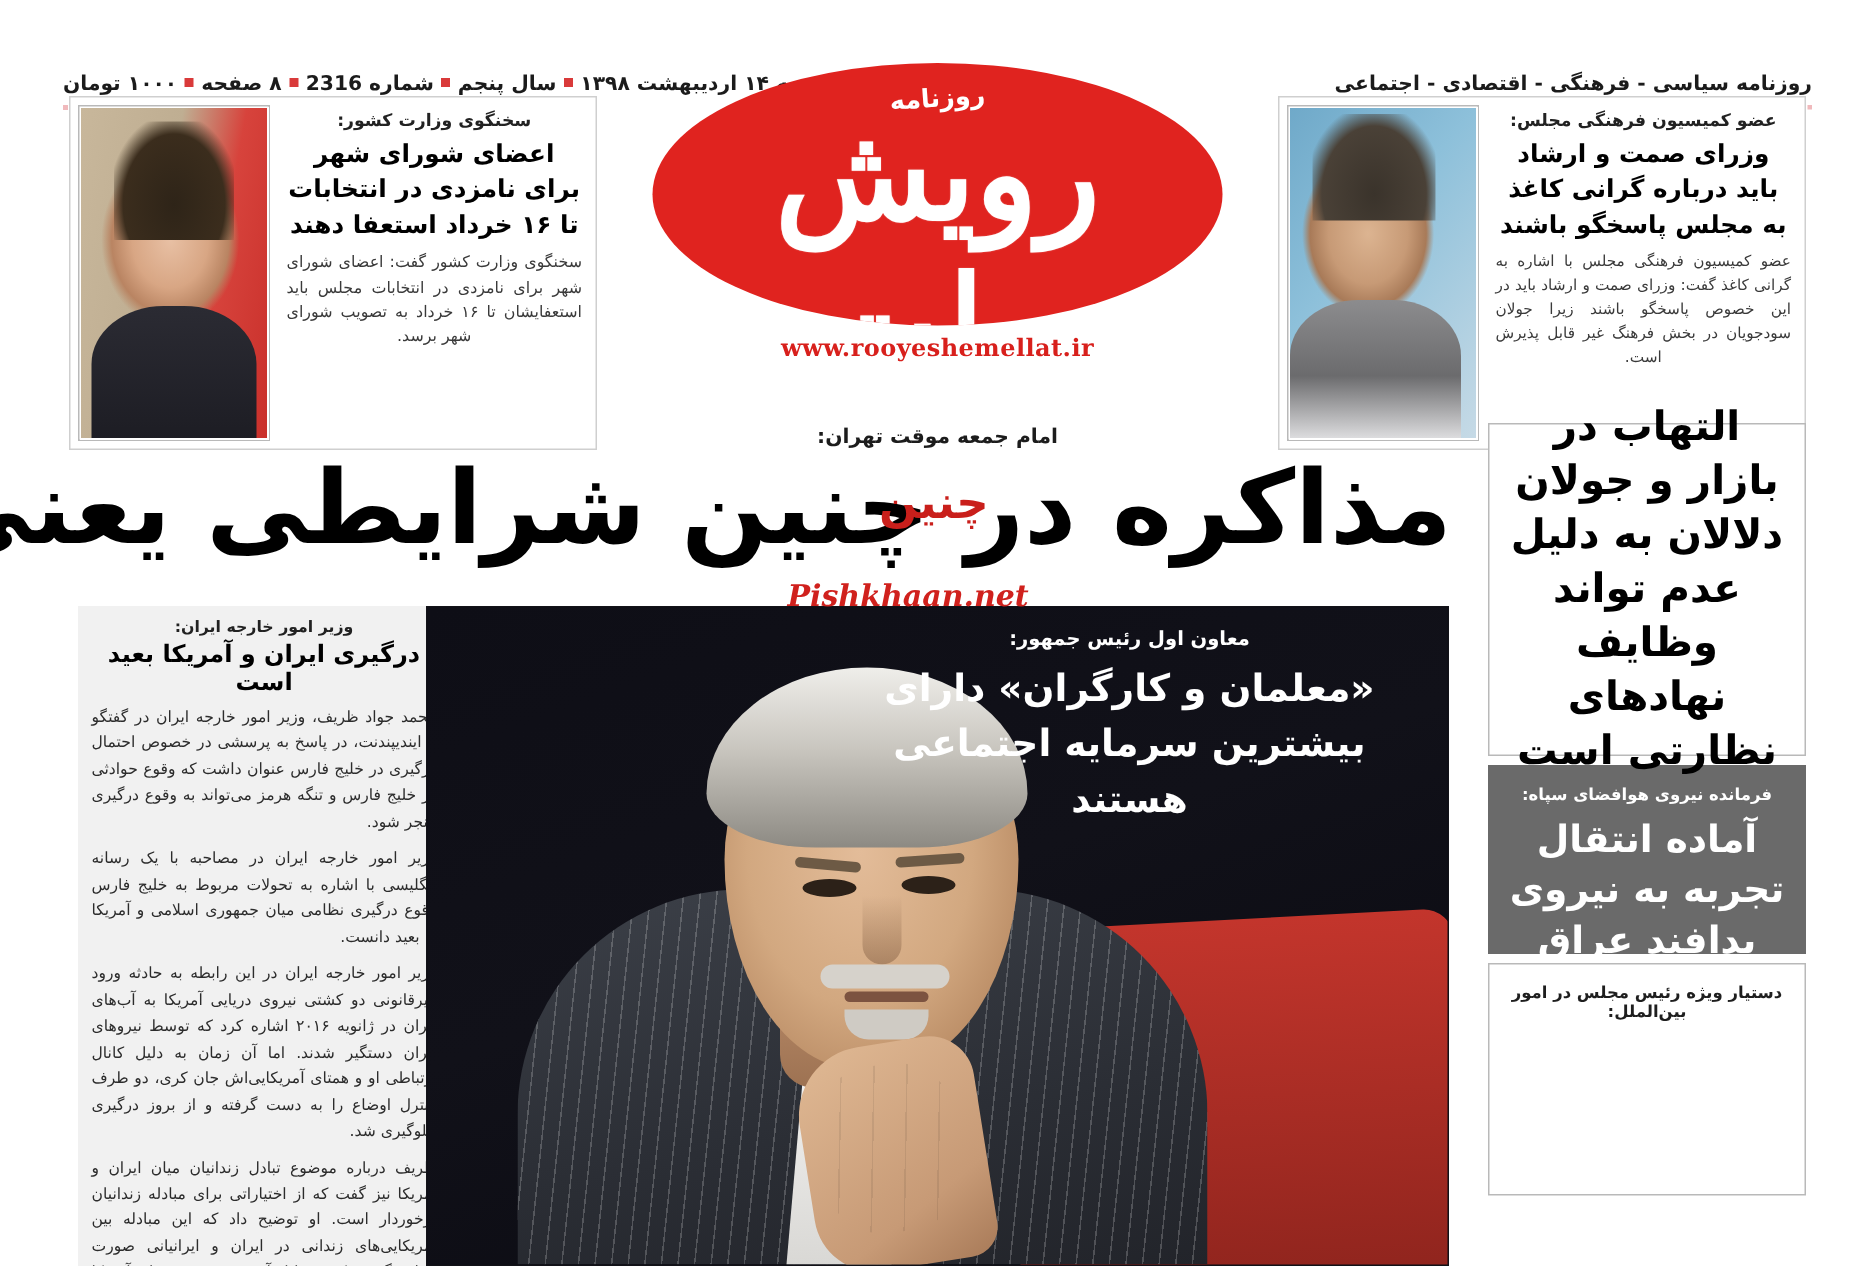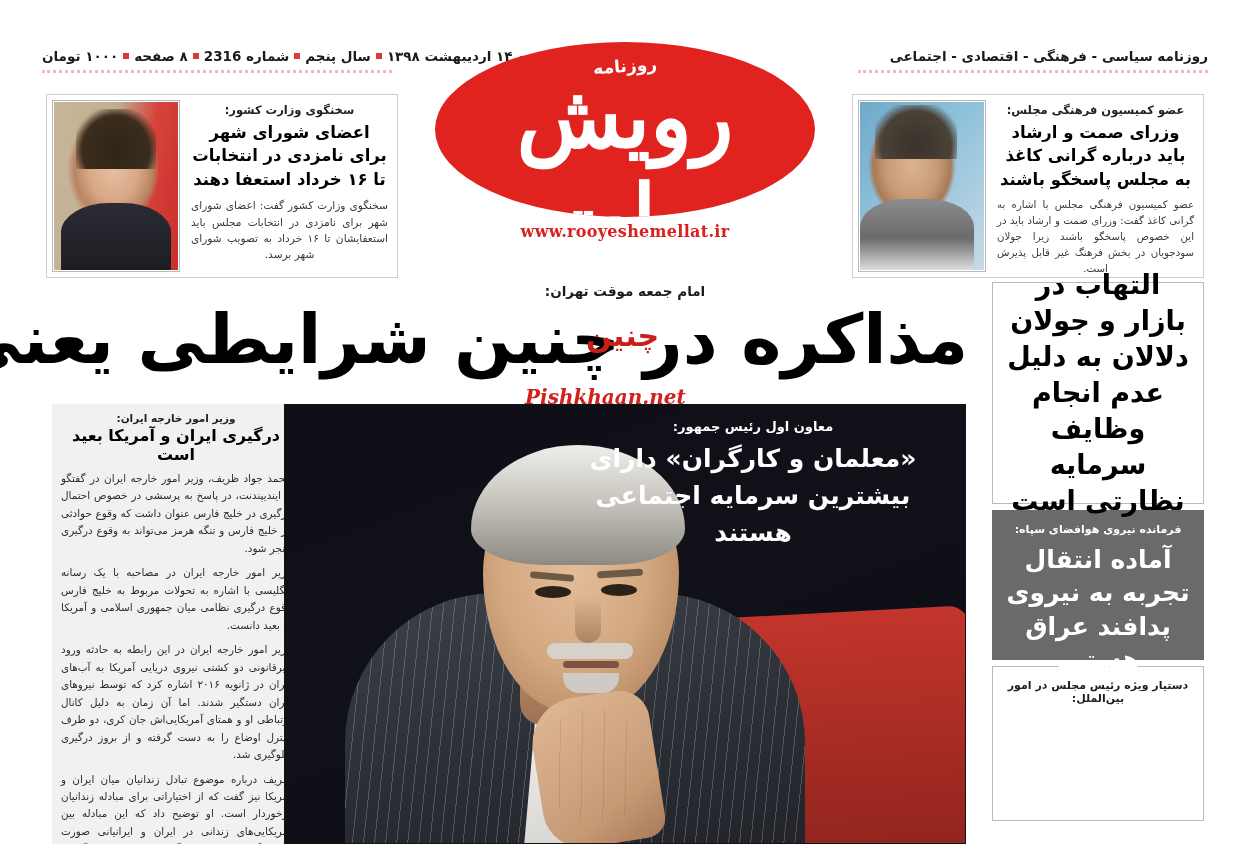--- a/index.html
+++ b/index.html
@@ -104,23 +104,23 @@
     font-family: "DejaVu Serif", "Liberation Serif", serif;
     font-size: 16px;
     font-weight: bold;
     direction: ltr;
     letter-spacing: 0.3px;
   }
 
   
   .teaser {
     position: absolute;
-    top: 94px;
+    top: 64px;
     width: 352px;
-    height: 184px;
+    height: 236px;
     border: 1px solid #cfcfcf;
     background: #ffffff;
     box-sizing: border-box;
     display: flex;
     overflow: hidden;
   }
   .teaser-left  { left: 46px; flex-direction: row-reverse; }
   .teaser-right { right: 46px; flex-direction: row-reverse; }
 
   .teaser-photo {
@@ -396,21 +396,21 @@
     font-size: 27px;
     font-weight: bold;
     line-height: 1.33;
     letter-spacing: -1.2px;
     color: #000;
   }
   .rail-card.dark .rail-head { color: #ffffff; }
   .rail-head.sm { font-size: 25px; }
 
   .rail-c1 { height: 222px; display:flex; align-items:center; justify-content:center; }
-  .rail-c2 { height: 150px; }
+  .rail-c2 { height: 126px; }
   .rail-c3 { height: 155px; }
 </style>
 </head>
 <body>
 
 <div class="page">
 
   <div class="masthead">
 
     <div class="mh-meta mh-meta-left">
@@ -486,21 +486,21 @@
 
     <div class="mp-overlay">
       <div class="mp-kicker">معاون اول رئیس جمهور:</div>
       <div class="mp-head-text">«معلمان و کارگران» دارای بیشترین سرمایه اجتماعی هستند</div>
     </div>
   </div>
 
   <div class="rail">
 
     <div class="rail-card rail-c1">
-      <div class="rail-head">التهاب در بازار و جولان دلالان به دلیل عدم انجام وظایف سرمایه نظارتی است</div>
+      <div class="rail-head">التهاب در بازار و جولان دلالان به دلیل عدم تواند وظایف نهادهای نظارتی است</div>
     </div>
 
     <div class="rail-card dark rail-c2">
       <div class="rail-kicker">فرمانده نیروی هوافضای سپاه:</div>
       <div class="rail-head sm">آماده انتقال تجربه به نیروی پدافند عراق هستیم</div>
     </div>
 
     <div class="rail-card rail-c3">
       <div class="rail-kicker">دستیار ویژه رئیس مجلس در امور بین‌الملل:</div>
     </div>

